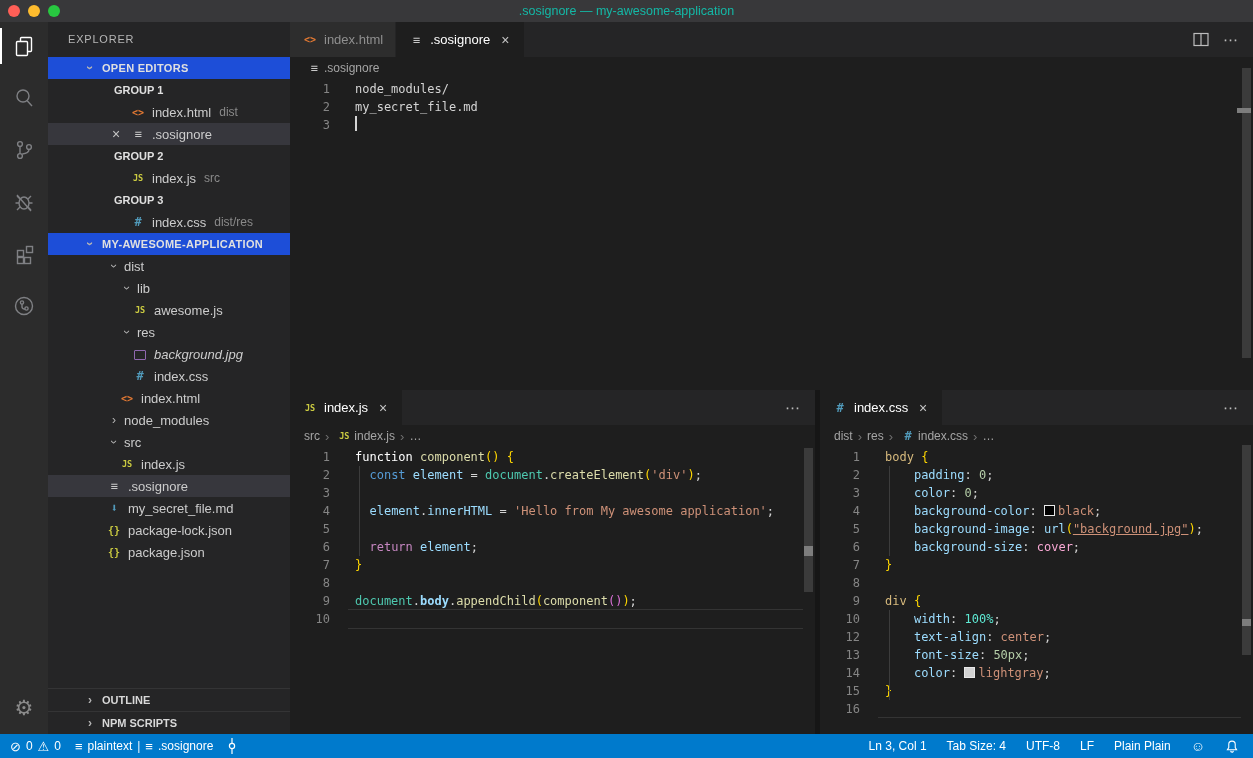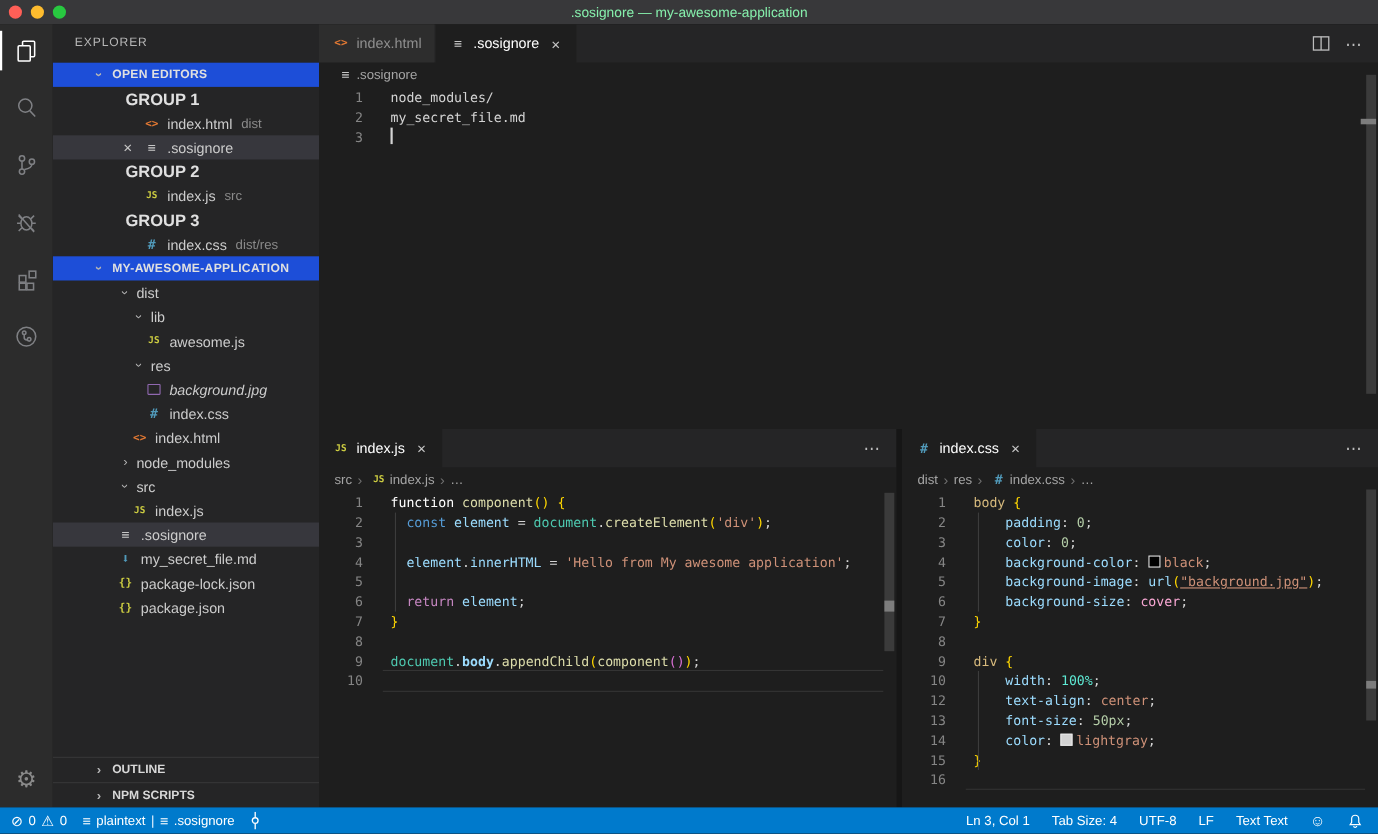--- a/index.html
+++ b/index.html
@@ -6,37 +6,37 @@
   body{
     width:1253px;height:758px;position:relative;overflow:hidden;
     background:#1e1e1e;font-family:"Liberation Sans",sans-serif;
     -webkit-font-smoothing:antialiased;
   }
   
   .titlebar{position:absolute;left:0;top:0;width:1253px;height:22px;background:#38383a;display:flex;align-items:center;}
   .traffic{position:absolute;left:8px;top:0;height:22px;display:flex;align-items:center;gap:8px;}
   .tl{width:12px;height:12px;border-radius:50%;display:inline-block;}
   .tl.red{background:#ff5f57;}.tl.yellow{background:#febc2e;}.tl.green{background:#28c840;}
-  .title-text{width:100%;text-align:center;font-size:12.5px;color:#86efac;}
+  .title-text{width:100%;text-align:center;font-size:12.5px;color:#14b8a6;}
   
   .activitybar{position:absolute;left:0;top:22px;width:48px;height:712px;background:#2c2c2c;}
   .ab-item{width:48px;height:48px;display:flex;align-items:center;justify-content:center;position:relative;cursor:pointer;margin-bottom:4px;}
   .ab-item.active::before{content:"";position:absolute;left:0;top:6px;bottom:6px;width:2px;background:#fff;}
   .ab-item svg{stroke:#7f8084;fill:none;stroke-width:1.4;}
   .ab-item.active svg{stroke:#ffffff;}
   .ab-gear{position:absolute;left:0;bottom:6px;width:48px;height:40px;display:flex;align-items:center;justify-content:center;color:#8a8a8a;font-size:21px;cursor:pointer;}
   
   .sidebar{position:absolute;left:48px;top:22px;width:242px;height:712px;background:#252526;overflow:hidden;}
   .sidebar-title{height:35px;line-height:35px;padding-left:20px;font-size:11px;letter-spacing:.8px;color:#b6b6b6;}
   .sec-header{height:22px;display:flex;align-items:center;background:#1d4ed8;padding-left:52px;font-size:11px;font-weight:bold;color:#e0e0e0;letter-spacing:.3px;cursor:pointer;}
   .sec-header .chev{margin-left:-18px;margin-right:4px;}
   .row{height:22px;display:flex;align-items:center;font-size:13px;color:#cccccc;cursor:pointer;white-space:nowrap;}
   .row.selected{background:#37373d;}
   .row .lbl{margin-left:2px;}
-  .group-label{padding-left:66px;font-size:15px;font-weight:bold;color:#e0e0e0;}
+  .group-label{padding-left:66px;font-size:11px;font-weight:bold;color:#e0e0e0;}
   .oe-item{padding-left:64px;}
   .close-slot{width:18px;flex:none;color:#c5c5c5;font-size:14px;text-align:left;}
   .suffix{color:#8a8a8a;font-size:12px;margin-left:8px;}
   .chev{display:inline-block;width:16px;flex:none;text-align:center;color:#b4b4b4;font-size:12px;transform-origin:50% 50%;}
   .chev.down{transform:rotate(90deg);}
   .fi{width:16px;flex:none;text-align:center;font-weight:bold;font-family:"DejaVu Sans Mono",monospace;margin-right:4px;}
   .fi-html{color:#e37933;font-size:10px;}
   .fi-js{color:#cbcb41;font-size:8.5px;}
   .fi-css{color:#519aba;font-size:12px;font-weight:bold;}
   .fi-json{color:#cbcb41;font-size:10px;}
@@ -484,21 +484,21 @@
           <circle cx="5" cy="8" r="2.6"></circle>
           <line x1="5" y1="11" x2="5" y2="16"></line>
         </svg>
     </span>
   </div>
   <div class="sb-right">
     <span class="sb-item">Ln 3, Col 1</span>
     <span class="sb-item">Tab Size: 4</span>
     <span class="sb-item">UTF-8</span>
     <span class="sb-item">LF</span>
-    <span class="sb-item">Text Text</span>
+    <span class="sb-item">Plain Plain</span>
     <span class="sb-item" style="font-size:14px;">☺</span>
     <span class="sb-item">
       <svg width="14" height="15" viewBox="0 0 26 26" fill="none" stroke="#ffffff" stroke-width="2">
           <path d="M13 3 a6 6 0 0 0 -6 6 v6 l-2.5 4 h17 l-2.5 -4 v-6 a6 6 0 0 0 -6 -6 z"></path>
           <path d="M10.5 21 a2.5 2.5 0 0 0 5 0"></path>
         </svg>
     </span>
   </div>
 </div>
 

